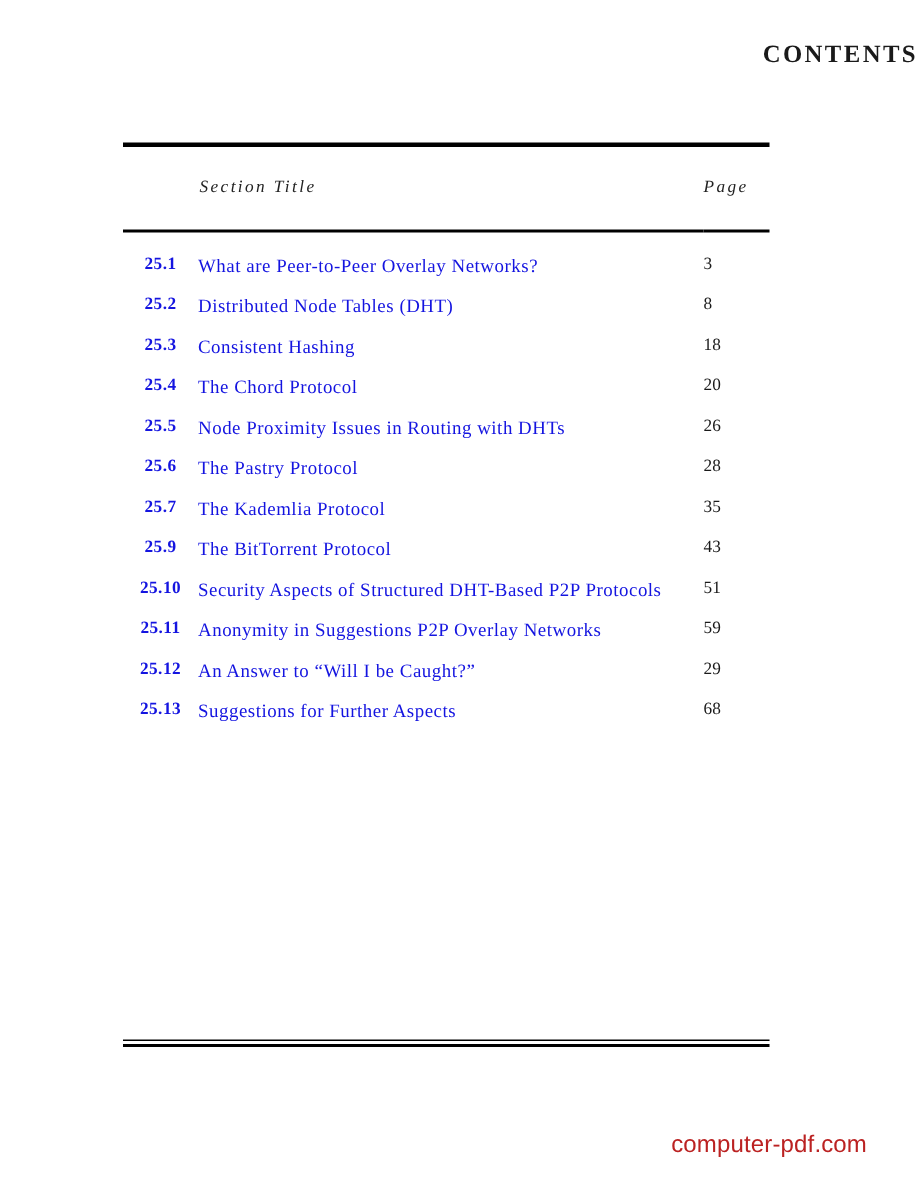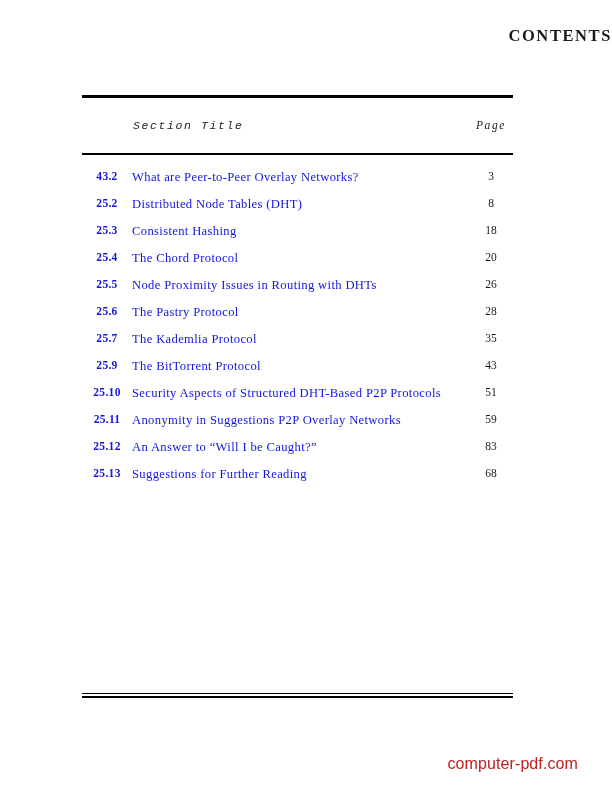--- a/index.html
+++ b/index.html
@@ -82,40 +82,39 @@
     border-right: 2px solid #000000;
     text-align: center;
   }
   .cell-title {
     border-right: 2px solid #000000;
     padding-left: 9px;
     padding-right: 6px;
   }
   .cell-page {
     border-right: 2px solid #000000;
-    text-align: center;
     margin-top: 15px;
   }
 
   
   .head-row .cell-num,
   .head-row .cell-title,
   .head-row .cell-page {
     height: 58px;
     border-bottom: 2px solid #000000;
   }
   .head-label {
     display: block;
     font-style: italic;
     font-size: 11.5px;
     letter-spacing: 1.6px;
     color: #222222;
     padding-top: 24px;
   }
-  .cell-title .head-label { padding-left: 1px; font-family: Liberation Mono, monospace; }
+  .cell-title .head-label { padding-left: 1px; }
 
   
   .spacer-row td { height: 13px; }
   
   .tail-row td { height: 20px; }
 
   
   .toc-row .cell-num,
   .toc-row .cell-title,
   .toc-row .cell-page {
@@ -180,21 +179,21 @@
         <span class="head-label">Page</span>
       </td>
     </tr>
     <tr class="spacer-row">
       <td class="cell-num"></td>
       <td class="cell-title"></td>
       <td class="cell-page"></td>
     </tr>
   <tr class="toc-row">
         <td class="cell-num">
-          <span class="sec-no">43.2</span>
+          <span class="sec-no">25.1</span>
         </td>
         <td class="cell-title">
           <span class="sec-title">What are Peer-to-Peer Overlay Networks?</span>
         </td>
         <td class="cell-page">
           <span class="sec-page">3</span>
         </td>
       </tr>
       <tr class="toc-row">
         <td class="cell-num">
@@ -296,29 +295,29 @@
         </td>
       </tr>
       <tr class="toc-row">
         <td class="cell-num">
           <span class="sec-no">25.12</span>
         </td>
         <td class="cell-title">
           <span class="sec-title">An Answer to “Will I be Caught?”</span>
         </td>
         <td class="cell-page">
-          <span class="sec-page">83</span>
+          <span class="sec-page">29</span>
         </td>
       </tr>
       <tr class="toc-row">
         <td class="cell-num">
           <span class="sec-no">25.13</span>
         </td>
         <td class="cell-title">
-          <span class="sec-title">Suggestions for Further Reading</span>
+          <span class="sec-title">Suggestions for Further Aspects</span>
         </td>
         <td class="cell-page">
           <span class="sec-page">68</span>
         </td>
       </tr>
       <tr class="tail-row">
         <td class="cell-num"></td>
         <td class="cell-title"></td>
         <td class="cell-page"></td>
       </tr>

